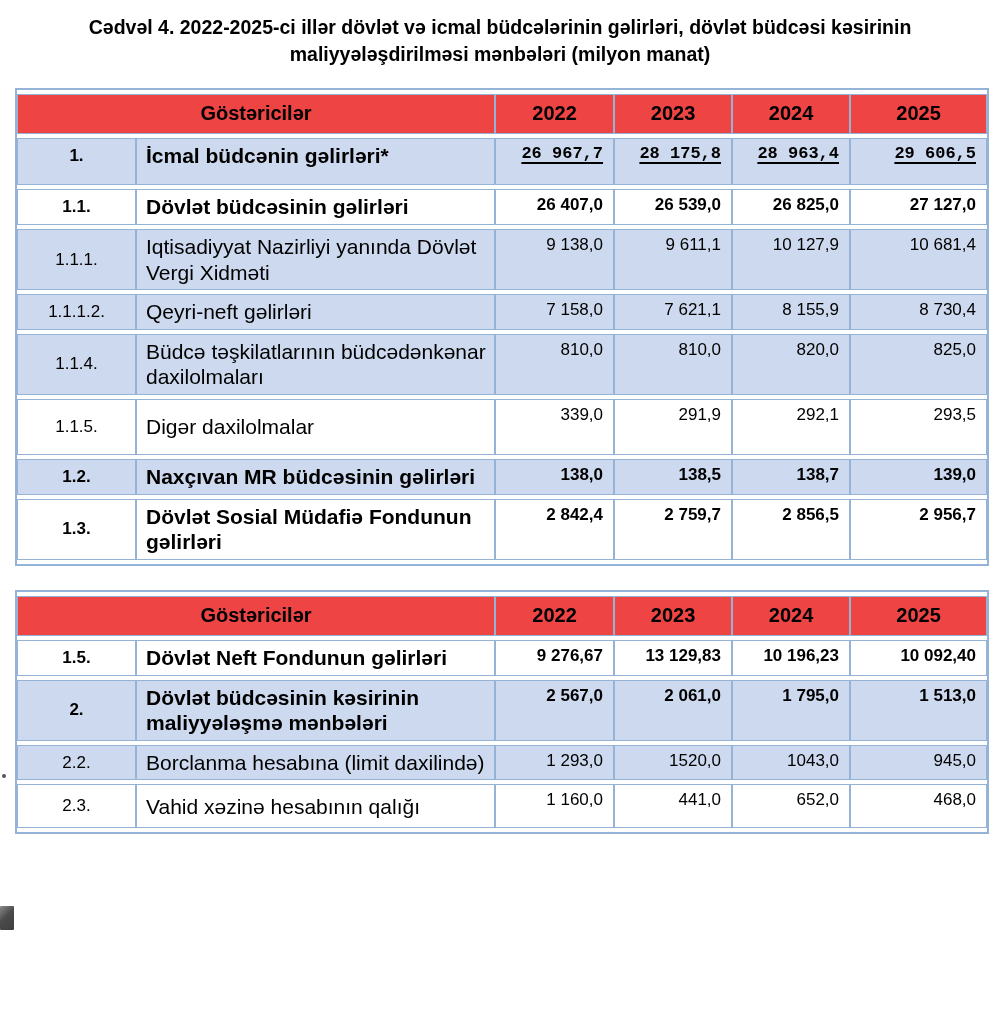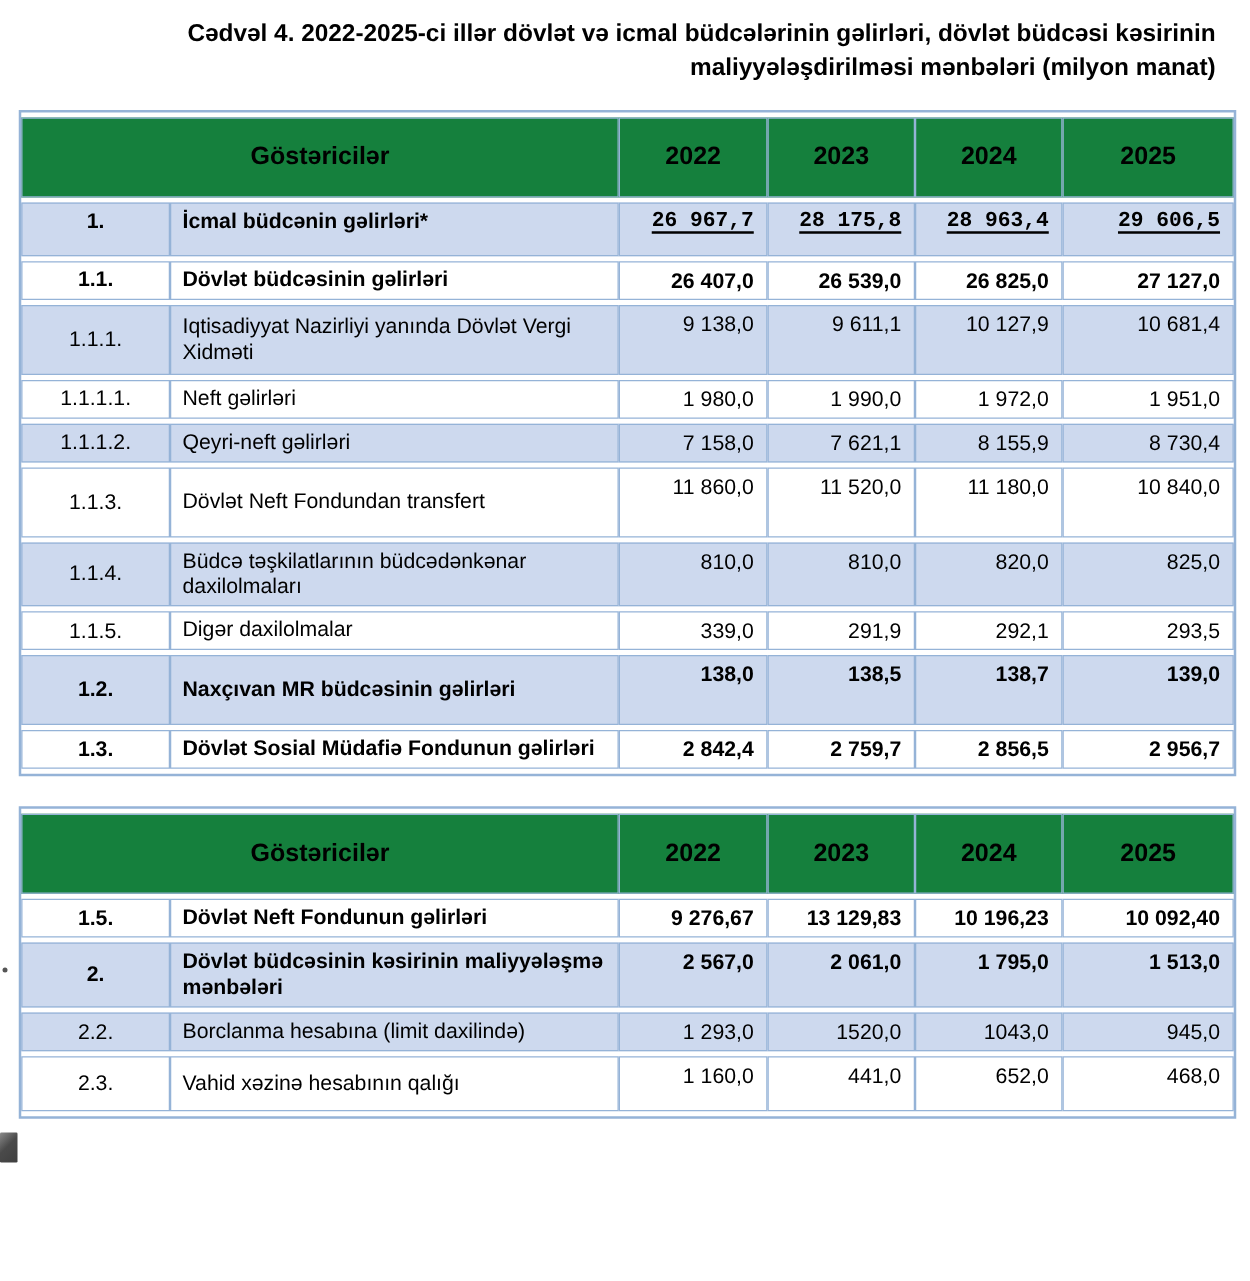--- a/index.html
+++ b/index.html
@@ -15,55 +15,55 @@
     background: var(--page-bg);
     font-family: "Liberation Sans", "DejaVu Sans", sans-serif;
     color: var(--text-color);
     overflow: hidden;
     position: relative;
   }
   .page-title {
     font-weight: bold;
     font-size: 19.5px;
     line-height: 1.38;
-    text-align: right;
+    text-align: center;
     margin: 14px auto 20px auto;
     max-width: 945px;
   }
   table.budget-table {
     border-collapse: separate;
     border-spacing: 0 4px;
     border: 2px solid var(--border-blue);
     width: 970px;
     margin-left: 15px;
     table-layout: fixed;
     background: #ffffff;
   }
   #table2-wrap { margin-top: 24px; }
   th, td {
     border: 1px solid var(--border-blue);
     padding: 4px 6px;
   }
   th.hdr-label, th.hdr-year {
-    background: #15803d;
+    background: #ef4444;
     font-weight: bold;
     font-size: 20px;
     text-align: center;
     vertical-align: middle;
-    height: 64px;
+    height: 40px;
   }
   td.num {
     text-align: center;
     vertical-align: middle;
     font-size: 17px;
   }
   td.lbl {
     text-align: left;
     vertical-align: middle;
-    font-size: 17px;
+    font-size: 21px;
     padding-left: 9px;
     line-height: 1.22;
   }
   td.val {
     text-align: right;
     vertical-align: top;
     font-size: 17px;
     padding-right: 10px;
     padding-top: 5px;
     white-space: nowrap;
@@ -144,43 +144,27 @@
         <td class="val">27 127,0</td>
       </tr>
       <tr class="shade ">
         <td class="num">1.1.1.</td>
         <td class="lbl">Iqtisadiyyat Nazirliyi yanında Dövlət Vergi Xidməti</td>
         <td class="val">9 138,0</td>
         <td class="val">9 611,1</td>
         <td class="val">10 127,9</td>
         <td class="val">10 681,4</td>
       </tr>
-      <tr class="">
-        <td class="num">1.1.1.1.</td>
-        <td class="lbl">Neft gəlirləri</td>
-        <td class="val">1 980,0</td>
-        <td class="val">1 990,0</td>
-        <td class="val">1 972,0</td>
-        <td class="val">1 951,0</td>
-      </tr>
       <tr class="shade ">
         <td class="num">1.1.1.2.</td>
         <td class="lbl">Qeyri-neft gəlirləri</td>
         <td class="val">7 158,0</td>
         <td class="val">7 621,1</td>
         <td class="val">8 155,9</td>
         <td class="val">8 730,4</td>
-      </tr>
-      <tr class="">
-        <td class="num">1.1.3.</td>
-        <td class="lbl">Dövlət Neft Fondundan transfert</td>
-        <td class="val">11 860,0</td>
-        <td class="val">11 520,0</td>
-        <td class="val">11 180,0</td>
-        <td class="val">10 840,0</td>
       </tr>
       <tr class="shade ">
         <td class="num">1.1.4.</td>
         <td class="lbl">Büdcə təşkilatlarının büdcədənkənar daxilolmaları</td>
         <td class="val">810,0</td>
         <td class="val">810,0</td>
         <td class="val">820,0</td>
         <td class="val">825,0</td>
       </tr>
       <tr class="">

